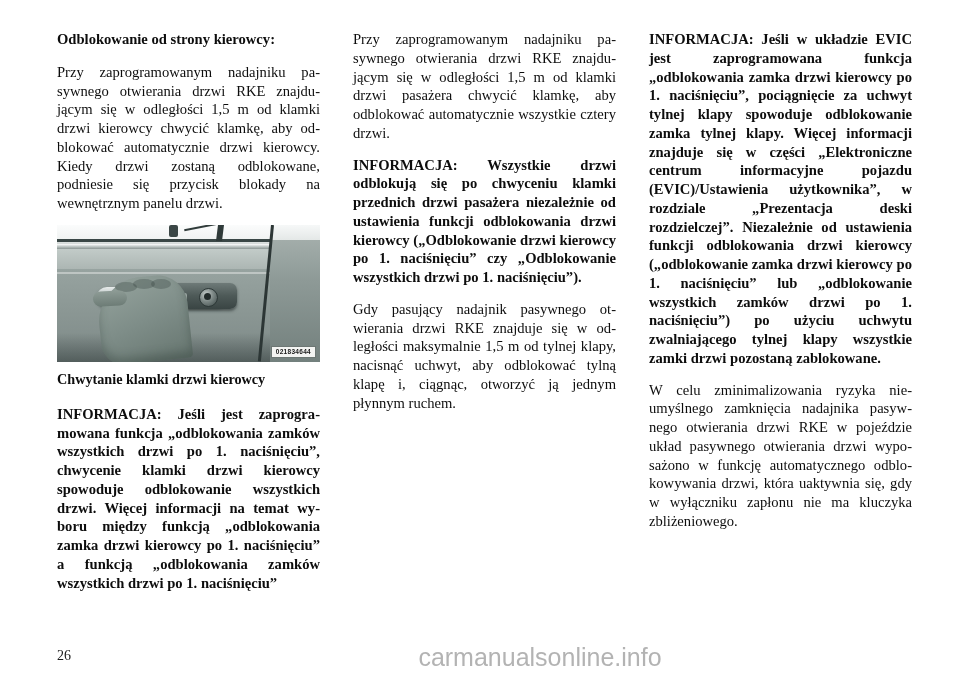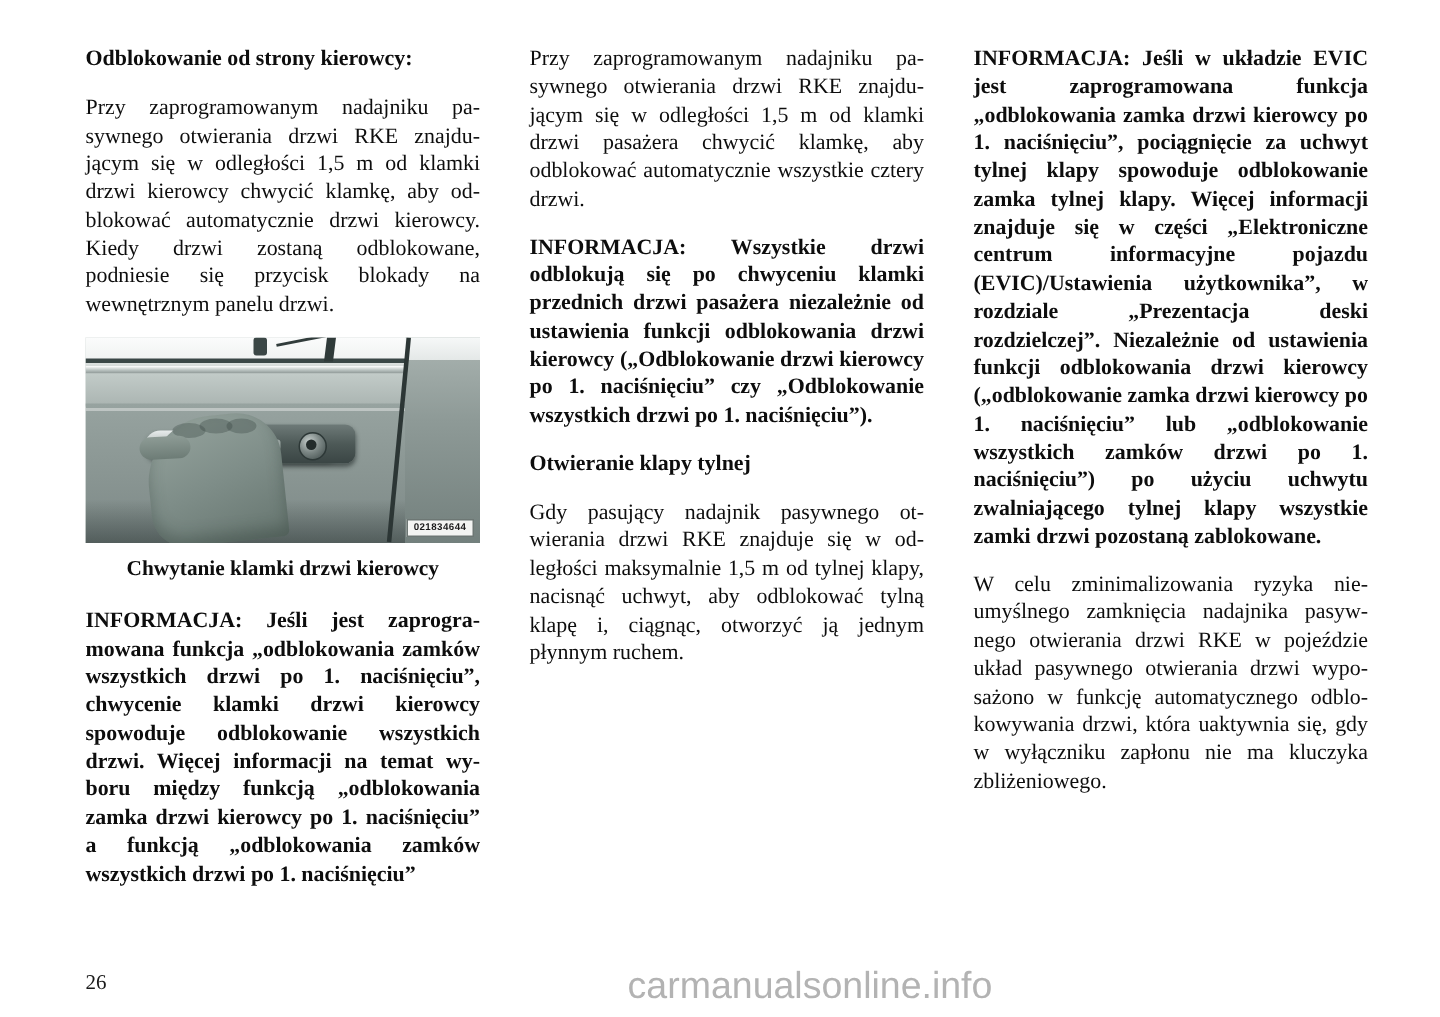--- a/index.html
+++ b/index.html
@@ -214,21 +214,20 @@
     font-family: "Liberation Sans", sans-serif;
     font-size: 6.5px;
     font-weight: bold;
     letter-spacing: 0.3px;
     padding: 1.5px 4px;
     border: 0.5px solid #6d7774;
   }
 
   .fig-caption {
     width: 263px;
-    text-align: center;
     font-weight: bold;
     font-size: 14.2px;
     padding-top: 9px;
     padding-bottom: 9px;
     line-height: 1.2;
   }
 
   .page-number {
     position: absolute;
     left: 57px;
@@ -298,21 +297,20 @@
       <p class="note">INFORMACJA:  Jeśli jest zaprogra­mowana funkcja „odblokowania za­mków wszystkich drzwi po 1. naciśnię­ciu”, chwycenie klamki drzwi kierowcy spowoduje odblokowanie wszystkich drzwi. Więcej informacji na temat wy­boru między funkcją „odblokowania zamka drzwi kierowcy po 1. naciśnięciu” a funkcją „odblokowania zamków wszystkich drzwi po 1. naciśnięciu”</p>
     </div>
 
     <div class="col">
 
 
       <p>Przy zaprogramowanym nadajniku pa­sywnego otwierania drzwi RKE znajdu­jącym się w odległości 1,5 m od klamki drzwi pasażera chwycić klamkę, aby odblokować automatycznie wszystkie cztery drzwi.</p>
 
       <p class="note">INFORMACJA: Wszystkie drzwi odblokują się po chwyceniu klamki przednich drzwi pasażera niezależnie od ustawienia funkcji odblokowania drzwi kierowcy („Odblokowanie drzwi kierowcy po 1. naciśnięciu” czy „Od­blokowanie wszystkich drzwi po 1. na­ciśnięciu”).</p>
 
-      <p class="head">Otwieranie klapy tylnej</p>
 
       <p>Gdy pasujący nadajnik pasywnego ot­wierania drzwi RKE znajduje się w od­ległości maksymalnie 1,5 m od tylnej klapy, nacisnąć uchwyt, aby odblokować tylną klapę i, ciągnąc, otworzyć ją jed­nym płynnym ruchem.</p>
     </div>
 
     <div class="col">
       <p class="note">INFORMACJA:  Jeśli w układzie EVIC jest zaprogramowana funkcja „odblokowania zamka drzwi kierowcy po 1. naciśnięciu”, pociągnięcie za uchwyt tylnej klapy spowoduje odblo­kowanie zamka tylnej klapy. Więcej informacji znajduje się w części „Elek­troniczne centrum informacyjne po­jazdu (EVIC)/Ustawienia użytkow­nika”, w rozdziale „Prezentacja deski rozdzielczej”. Niezależnie od ustawie­nia funkcji odblokowania drzwi kie­rowcy („odblokowanie zamka drzwi kierowcy po 1. naciśnięciu” lub „od­blokowanie wszystkich zamków drzwi po 1. naciśnięciu”) po użyciu uchwytu zwalniającego tylnej klapy wszystkie zamki drzwi pozostaną zablokowane.</p>
 
 
       <p>W celu zminimalizowania ryzyka nie­umyślnego zamknięcia nadajnika pasyw­nego otwierania drzwi RKE w pojeździe układ pasywnego otwierania drzwi wypo­sażono w funkcję automatycznego odblo­kowywania drzwi, która uaktywnia się, gdy w wyłączniku zapłonu nie ma kluczyka zbliżeniowego.</p>
     </div>

